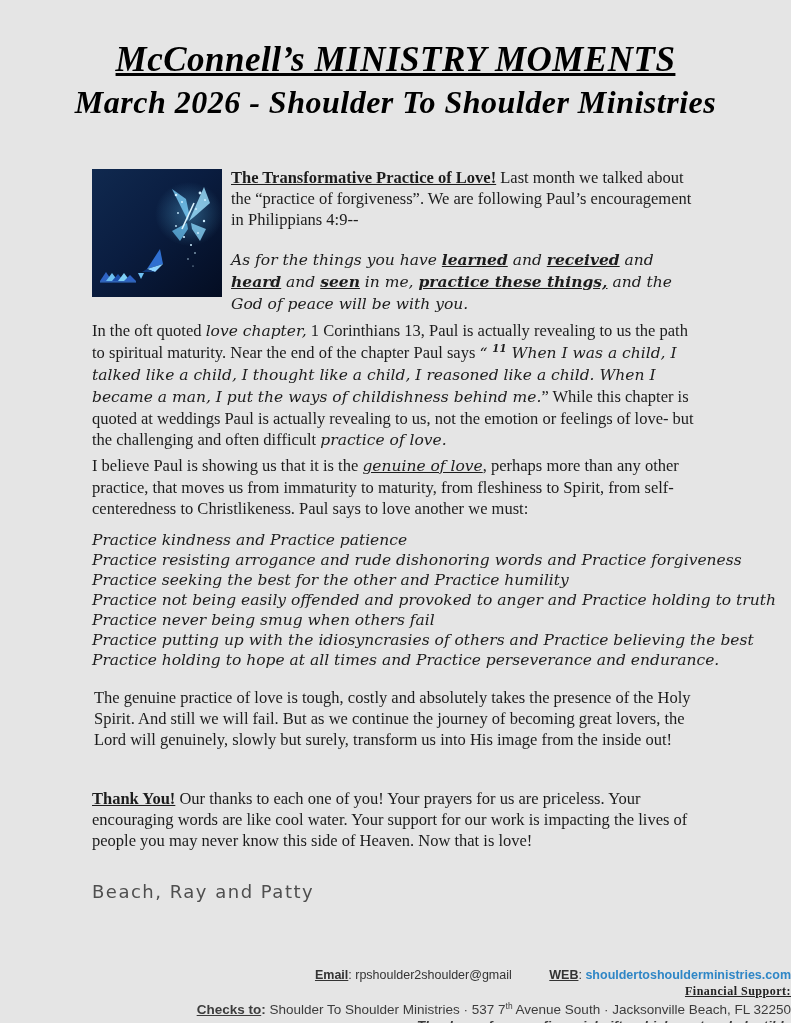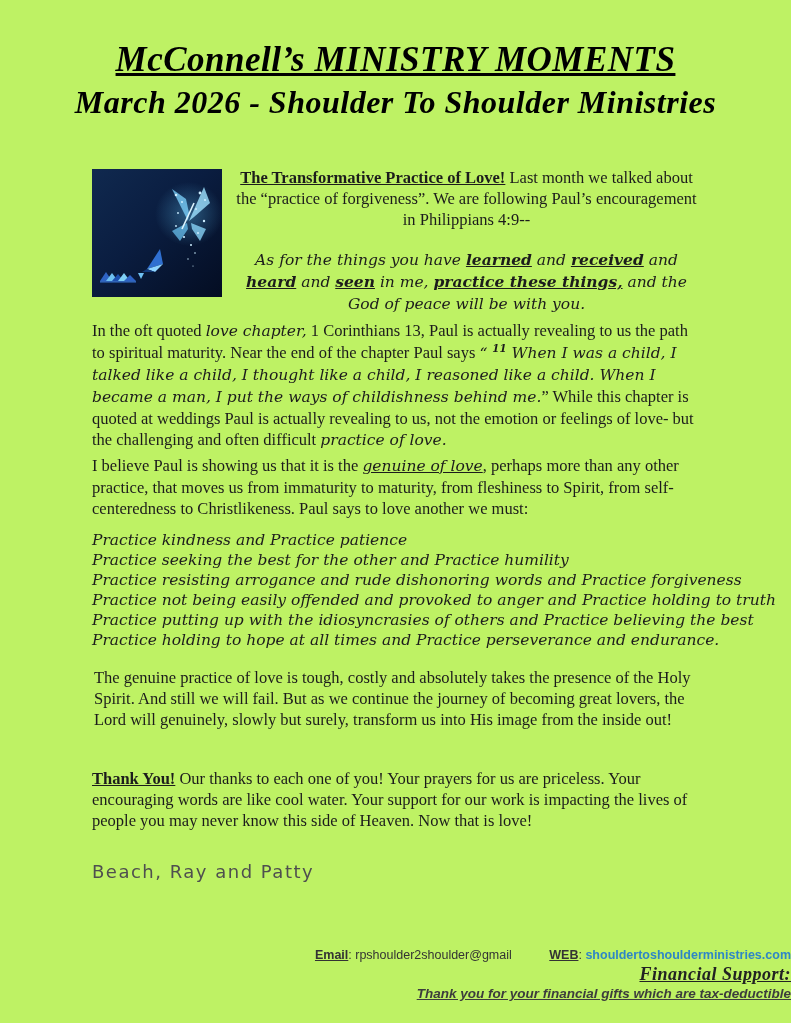--- a/index.html
+++ b/index.html
@@ -1,20 +1,20 @@
 <!DOCTYPE html>
 <html><head>
 <meta charset="utf-8">
 <style>
   html,body{margin:0;padding:0;background:#ffffff;}
   .page{
     position:relative;
     width:791px;height:1023px;
     margin:0 auto;
-    background:#bef264;
+    background:#e5e5e5;
     overflow:hidden;
     font-family:"Liberation Serif", serif;
     color:#1c1c1c;
   }
   
   .b{font-weight:bold;}
   .u{text-decoration:underline;}
   .i2{font-style:italic;font-family:"DejaVu Serif", serif;font-size:15.5px;}
   .sup{vertical-align:super;font-size:0.62em;line-height:0;}
   .link{color:#2e86c6;text-decoration:none;}
@@ -29,21 +29,21 @@
   }
   .title-2{
     font-family:"Liberation Serif", serif;
     font-style:italic;font-weight:bold;
     font-size:32px;letter-spacing:0.5px;
     color:#000;margin:4px 0 0 0;
   }
 
   .content{padding:0 89px 0 92px;margin-top:46px;font-size:16.5px;line-height:21px;}
 
-  .intro-wrap{min-height:130px;text-align:center;}
+  .intro-wrap{min-height:130px;}
   .butterfly-img{
     float:left;width:130px;height:128px;
     margin:2px 9px 4px 0;display:block;
   }
   .intro-par{margin:0;}
   .verse-par{margin:19px 0 0 0;line-height:21px;}
   .clear{clear:both;}
 
   .body-par{margin:4px 0 0 0;}
   .body-par.first{margin-top:5px;}
@@ -63,22 +63,22 @@
 
   .footer{
     margin-top:66px;text-align:right;
     font-family:"Liberation Sans", sans-serif;
     color:#3c3c3c;
   }
   .footer-contact{font-size:12.5px;color:#333;}
   .footer-contact .webgroup{margin-left:34px;}
   .footer-script{
     font-family:"Liberation Serif", serif;
-    font-style:italic;font-weight:bold;
-    font-size:18px;color:#222;
+    font-weight:bold;
+    font-size:12px;color:#222;
     text-decoration:underline;
     margin-top:2px;letter-spacing:0.5px;
   }
   .footer-checks{font-size:13.5px;margin-top:3px;}
   .footer-designate{font-size:13.5px;margin-top:1px;}
   .footer-tax{
     font-size:13.5px;margin-top:1px;
     font-weight:bold;font-style:italic;text-decoration:underline;
   }
 </style>
@@ -154,36 +154,38 @@
       <p class="intro-par"><span class="b u">The Transformative Practice of Love!</span><span>  Last month we talked about the “practice of forgiveness”.  We are following Paul’s encouragement in Philippians 4:9--</span></p>
       <p class="verse-par"><span class="i2">As for the things you have </span><span class="i2 b u">learned</span><span class="i2"> and </span><span class="i2 b u">received</span><span class="i2"> and </span><span class="i2 b u">heard</span><span class="i2"> and </span><span class="i2 b u">seen</span><span class="i2"> in me, </span><span class="i2 b u">practice these things,</span><span class="i2"> and the God of peace will be with you.</span></p>
       <div class="clear"></div>
     </div>
 
     <p class="body-par first"><span>In the oft quoted </span><span class="i2">love chapter,</span><span> 1 Corinthians 13, Paul is actually revealing to us the path to spiritual maturity. Near the end of the chapter Paul says </span><span class="i2"> “ </span><span class="i2 b sup">11</span><span class="i2"> When I was a child, I talked like a child, I thought like a child, I reasoned like a child. When I became a man, I put the ways of childishness behind me.</span><span>” While this chapter is quoted at weddings Paul is actually revealing to us, not the emotion or feelings of love- but the challenging and often difficult </span><span class="i2">practice of love.</span></p>
     <p class="body-par"><span>I believe Paul is showing us that it is the </span><span class="i2 u">genuine of love</span><span>, perhaps more than any other practice, that moves us from immaturity to maturity, from fleshiness to Spirit, from self-centeredness to Christlikeness. Paul says to love another we must:</span></p>
 
     <div class="practice-list">
       <div class="practice-line i2">Practice kindness and Practice patience</div>
+      <div class="practice-line i2">Practice resisting arrogance and rude dishonoring words and Practice forgiveness</div>
       <div class="practice-line i2">Practice seeking the best for the other and Practice humility</div>
-      <div class="practice-line i2">Practice resisting arrogance and rude dishonoring words and Practice forgiveness</div>
       <div class="practice-line i2">Practice not being easily offended and provoked to anger and Practice holding to truth</div>
+      <div class="practice-line i2">Practice never being smug when others fail</div>
       <div class="practice-line i2">Practice putting up with the idiosyncrasies of others and Practice believing the best</div>
       <div class="practice-line i2">Practice holding to hope at all times and Practice perseverance and endurance.</div>
     </div>
 
     <p class="genuine-par">The genuine practice of love is tough, costly and absolutely takes the presence of the Holy Spirit.  And still we will fail.  But as we continue the journey of becoming great lovers, the Lord will genuinely, slowly but surely, transform us into His image from the inside out!</p>
 
     <p class="thanks-par"><span class="b u">Thank You!</span><span>  Our thanks to each one of you! Your prayers for us are priceless.  Your encouraging words are like cool water.  Your support for our work is impacting the lives of people you may never know this side of Heaven.  Now that is love!</span></p>
 
     <p class="signature">Beach, Ray and Patty</p>
   </div>
 
   <div class="footer">
     <div class="footer-contact">
       <span><span class="b u">Email</span><span>: rpshoulder2shoulder@gmail</span></span>
       <span class="webgroup"><span class="b u">WEB</span><span>: </span></span><a href="#" class="link b">shouldertoshoulderministries.com</a>
     </div>
     <div class="footer-script">Financial Support:</div>
+    <div class="footer-checks"><span class="b u">Checks to</span><span class="b">:</span><span> Shoulder To Shoulder Ministries · 537 7</span><span class="sup">th</span><span> Avenue South · Jacksonville Beach, FL 32250</span></div>
     <div class="footer-tax">Thank you for your financial gifts which are tax-deductible</div>
   </div>
 
 </div>
 
 </body></html>

